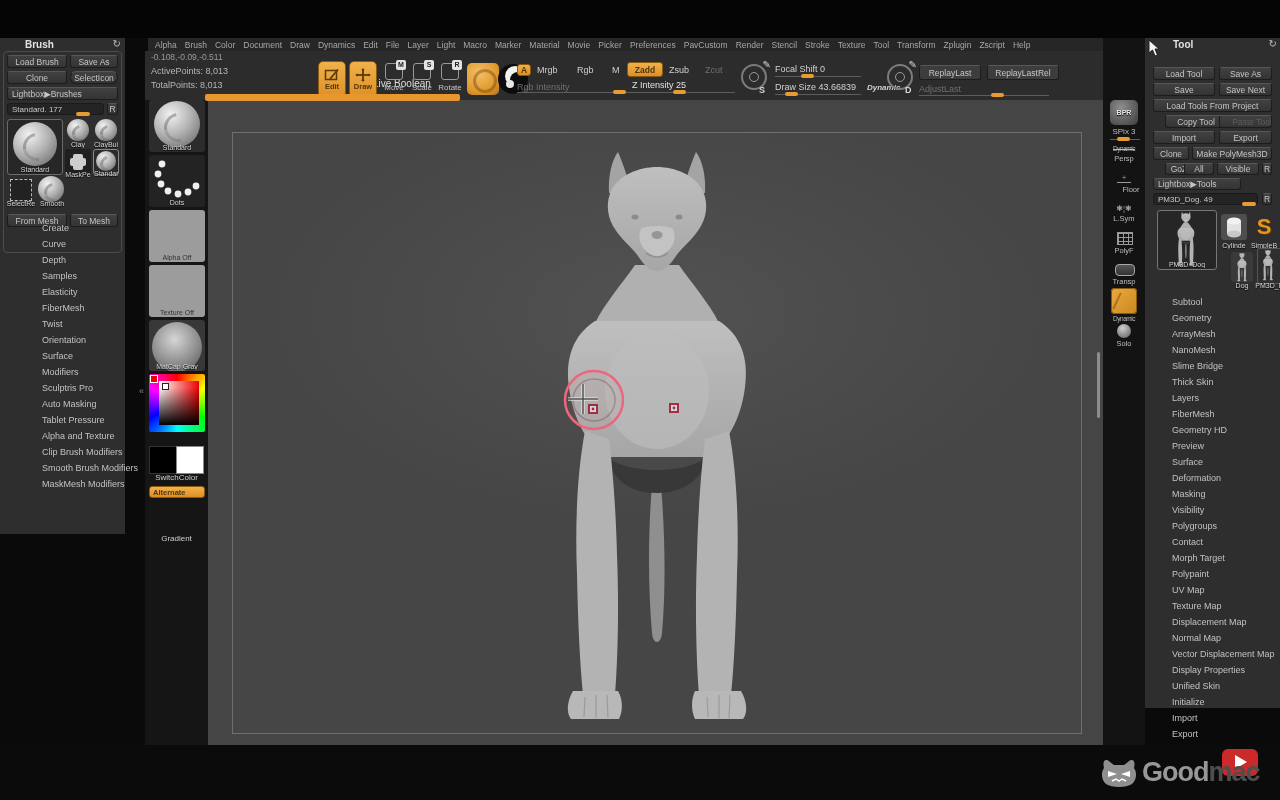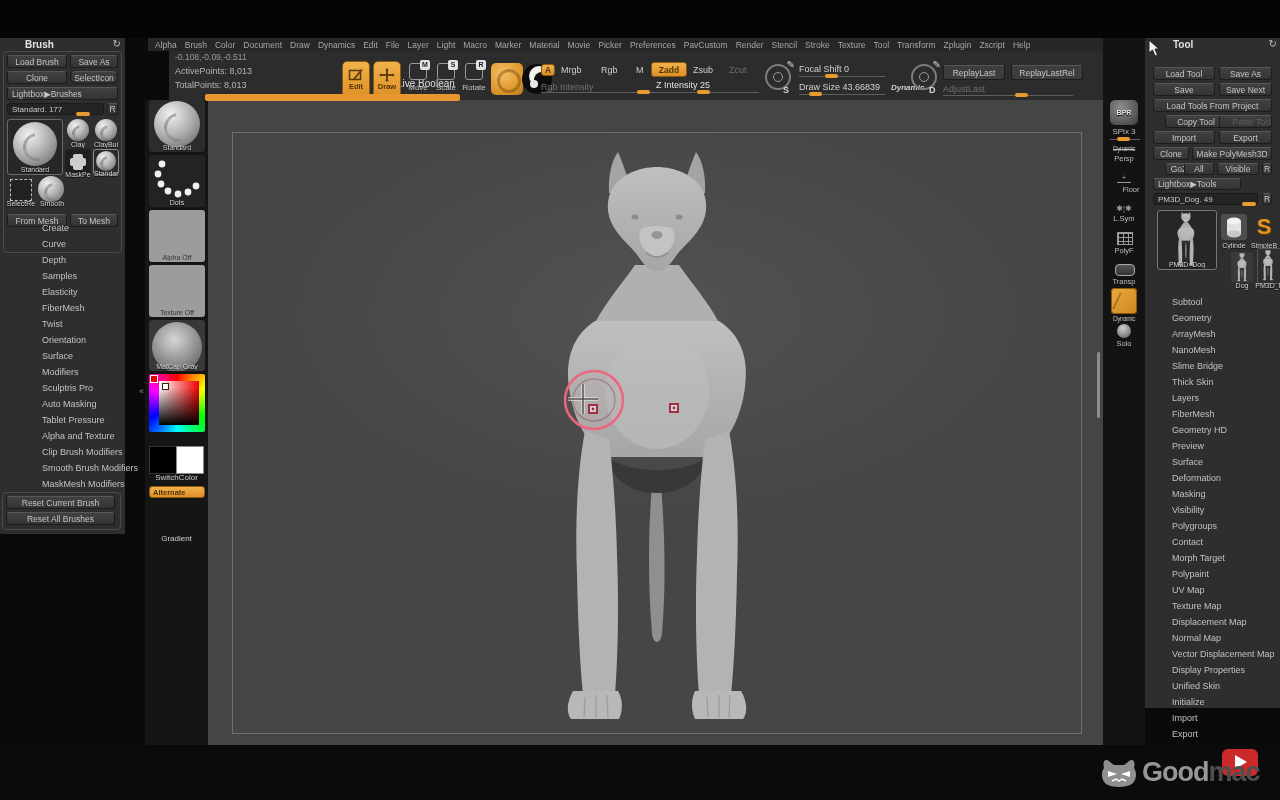--- a/index.html
+++ b/index.html
@@ -128,27 +128,23 @@
         <div>Surface</div>
         <div>Modifiers</div>
         <div>Sculptris Pro</div>
         <div>Auto Masking</div>
         <div>Tablet Pressure</div>
         <div>Alpha and Texture</div>
         <div>Clip Brush Modifiers</div>
         <div>Smooth Brush Modifiers</div>
         <div>MaskMesh Modifiers</div>
       </div>
-    <div class="abs" style="left:2px;top:454px;width:119px;height:38px;border:1px solid #4c4c4c;border-radius:4px;box-sizing:border-box;">
-      <div class="abs btn" style="left:3px;top:3px;width:109px;height:13px;">Reset Current Brush</div>
-      <div class="abs btn" style="left:3px;top:19px;width:109px;height:13px;">Reset All Brushes</div>
-    </div>
-  </div>
-
-  <div class="abs" style="left:145px;top:51px;width:958px;height:49px;background:#2c2c2c;margin-left:24px;">
+  </div>
+
+  <div class="abs" style="left:145px;top:51px;width:958px;height:49px;background:#2c2c2c;">
     <div class="abs txt" style="left:6px;top:1px;font-size:8.5px;color:#9a9a9a;">-0.108,-0.09,-0.511</div>
     <div class="abs txt" style="left:6px;top:15px;">ActivePoints: 8,013</div>
     <div class="abs txt" style="left:6px;top:29px;">TotalPoints: 8,013</div>
     <div class="abs" style="left:228px;top:27px;color:#dedede;font-size:10px;">Live Boolean</div>
 
     <div class="abs btn-orange" style="left:173px;top:10px;width:28px;height:37px;flex-direction:column;border-radius:5px;">
       <svg width="16" height="14" viewBox="0 0 16 14">
         <rect x="1.5" y="2.5" width="11" height="9" fill="none" stroke="#5a3a08" stroke-width="1.5"></rect>
         <line x1="6" y1="11" x2="14" y2="1.5" stroke="#5a3a08" stroke-width="1.8"></line>
       </svg>

